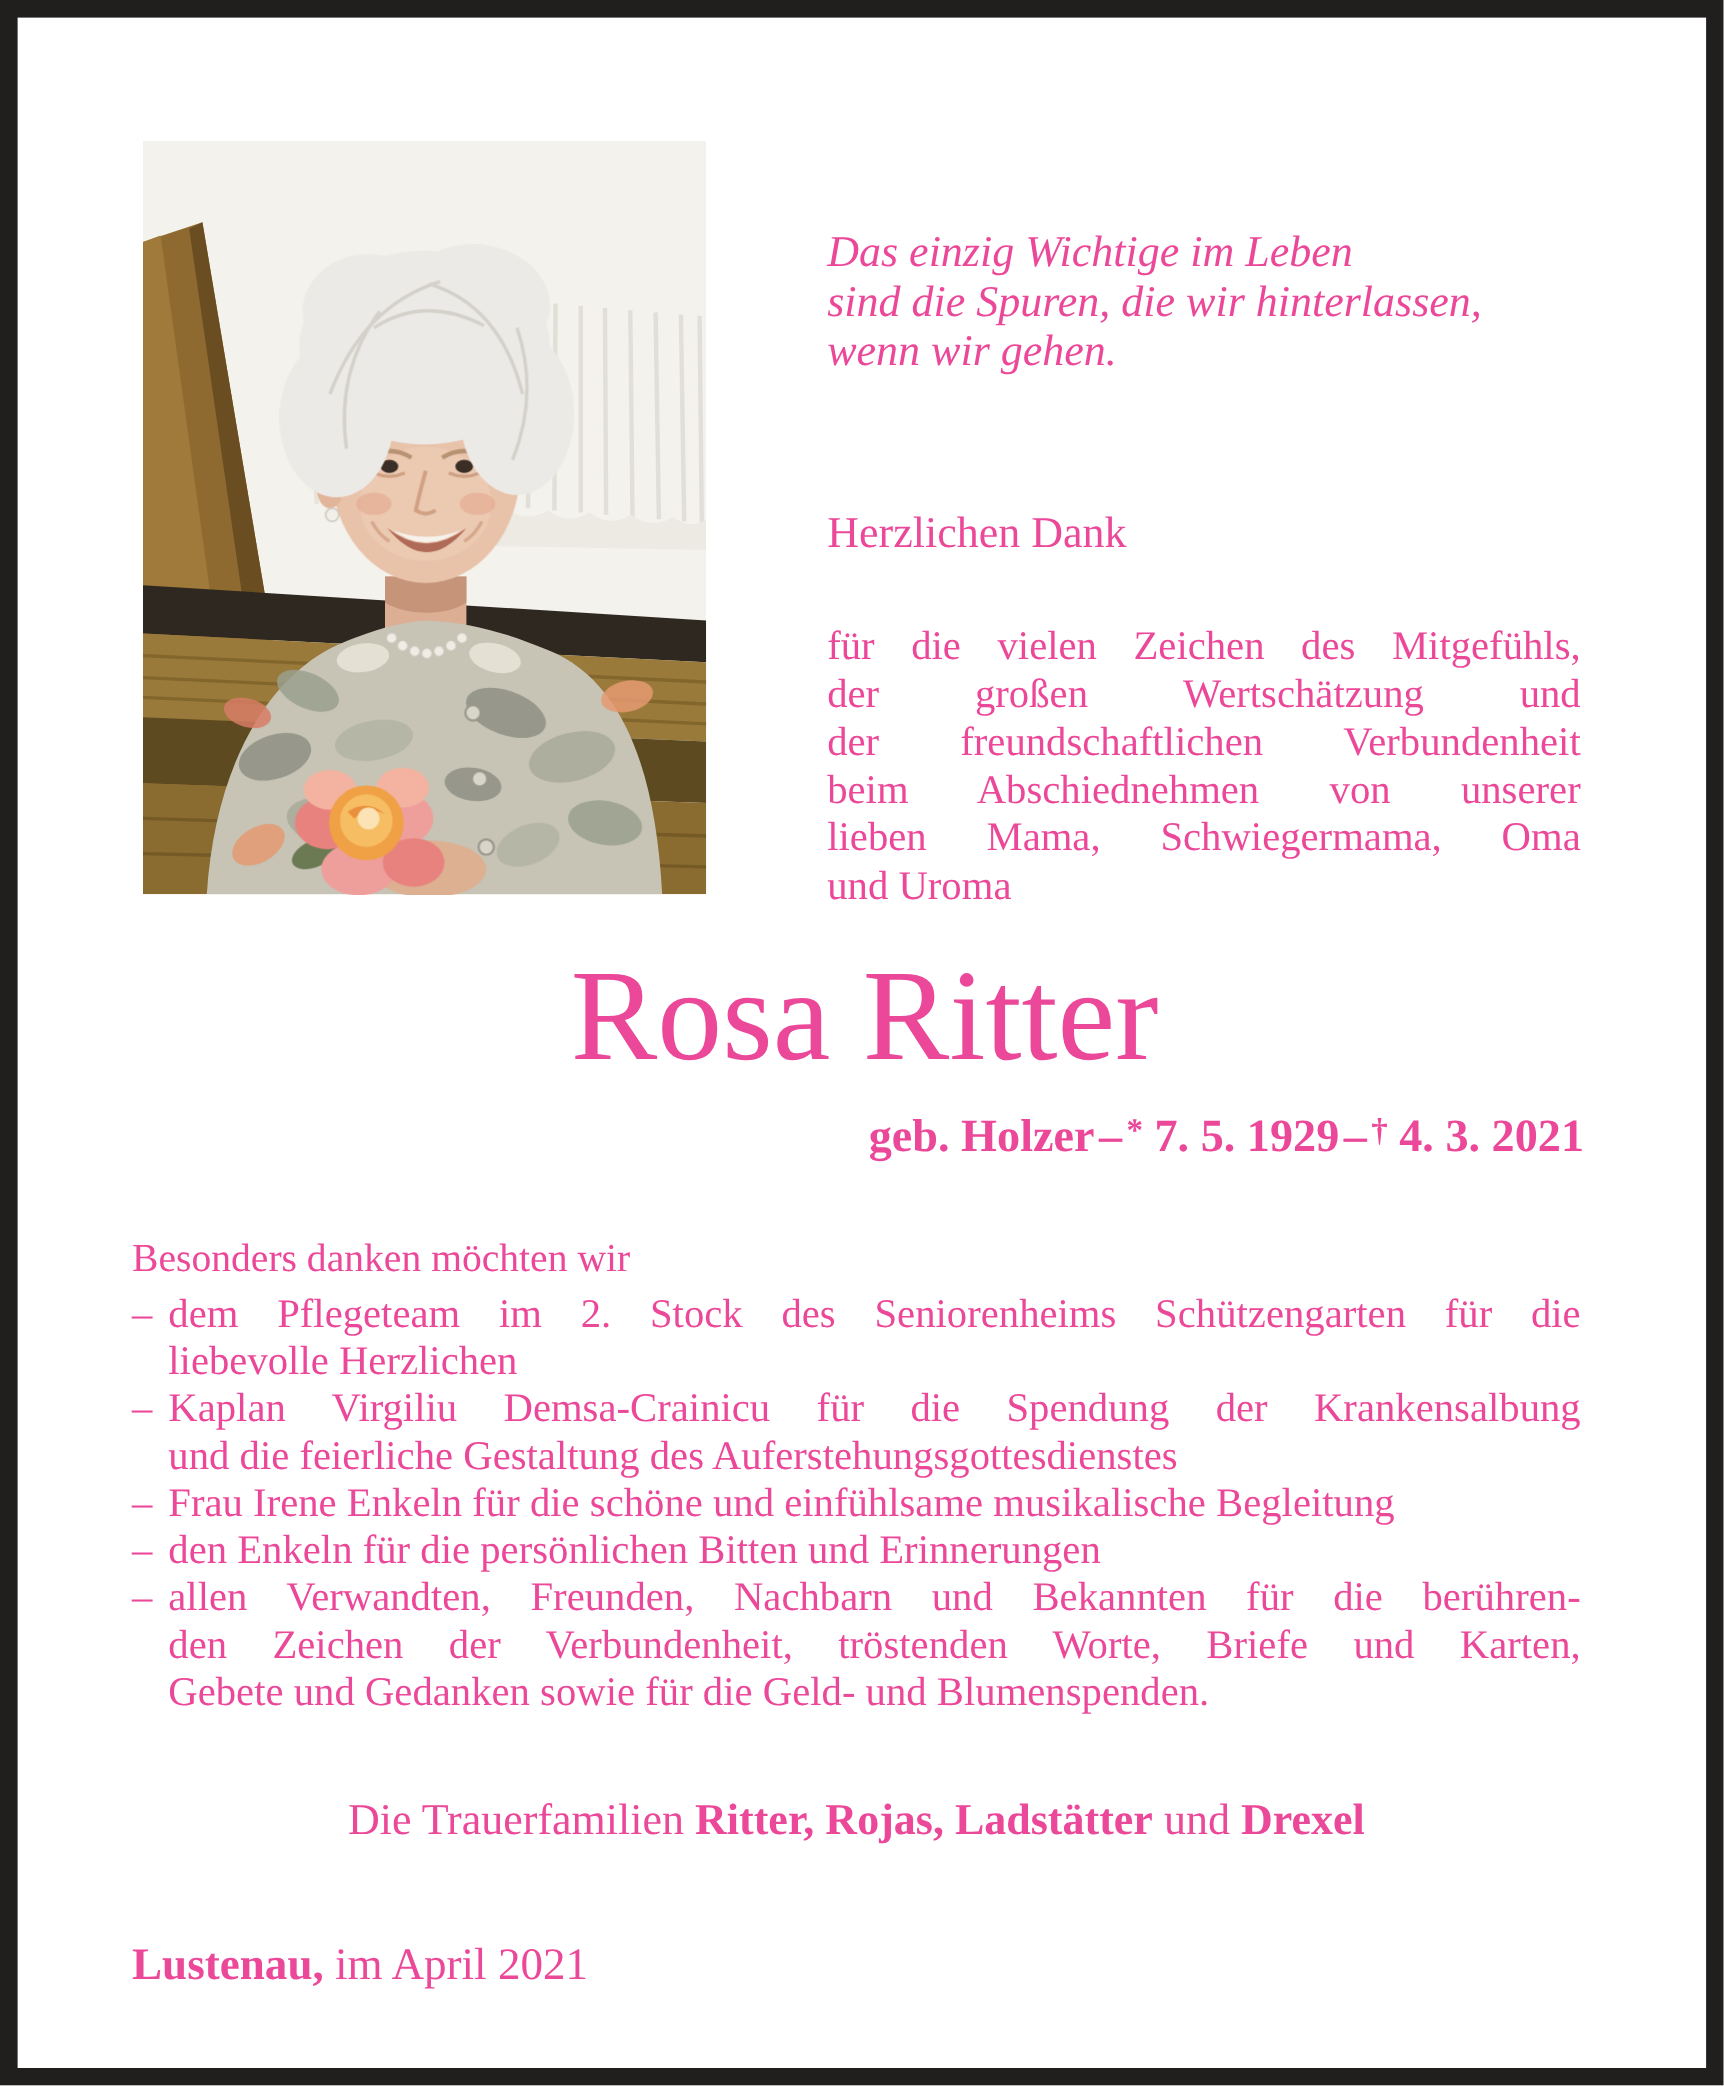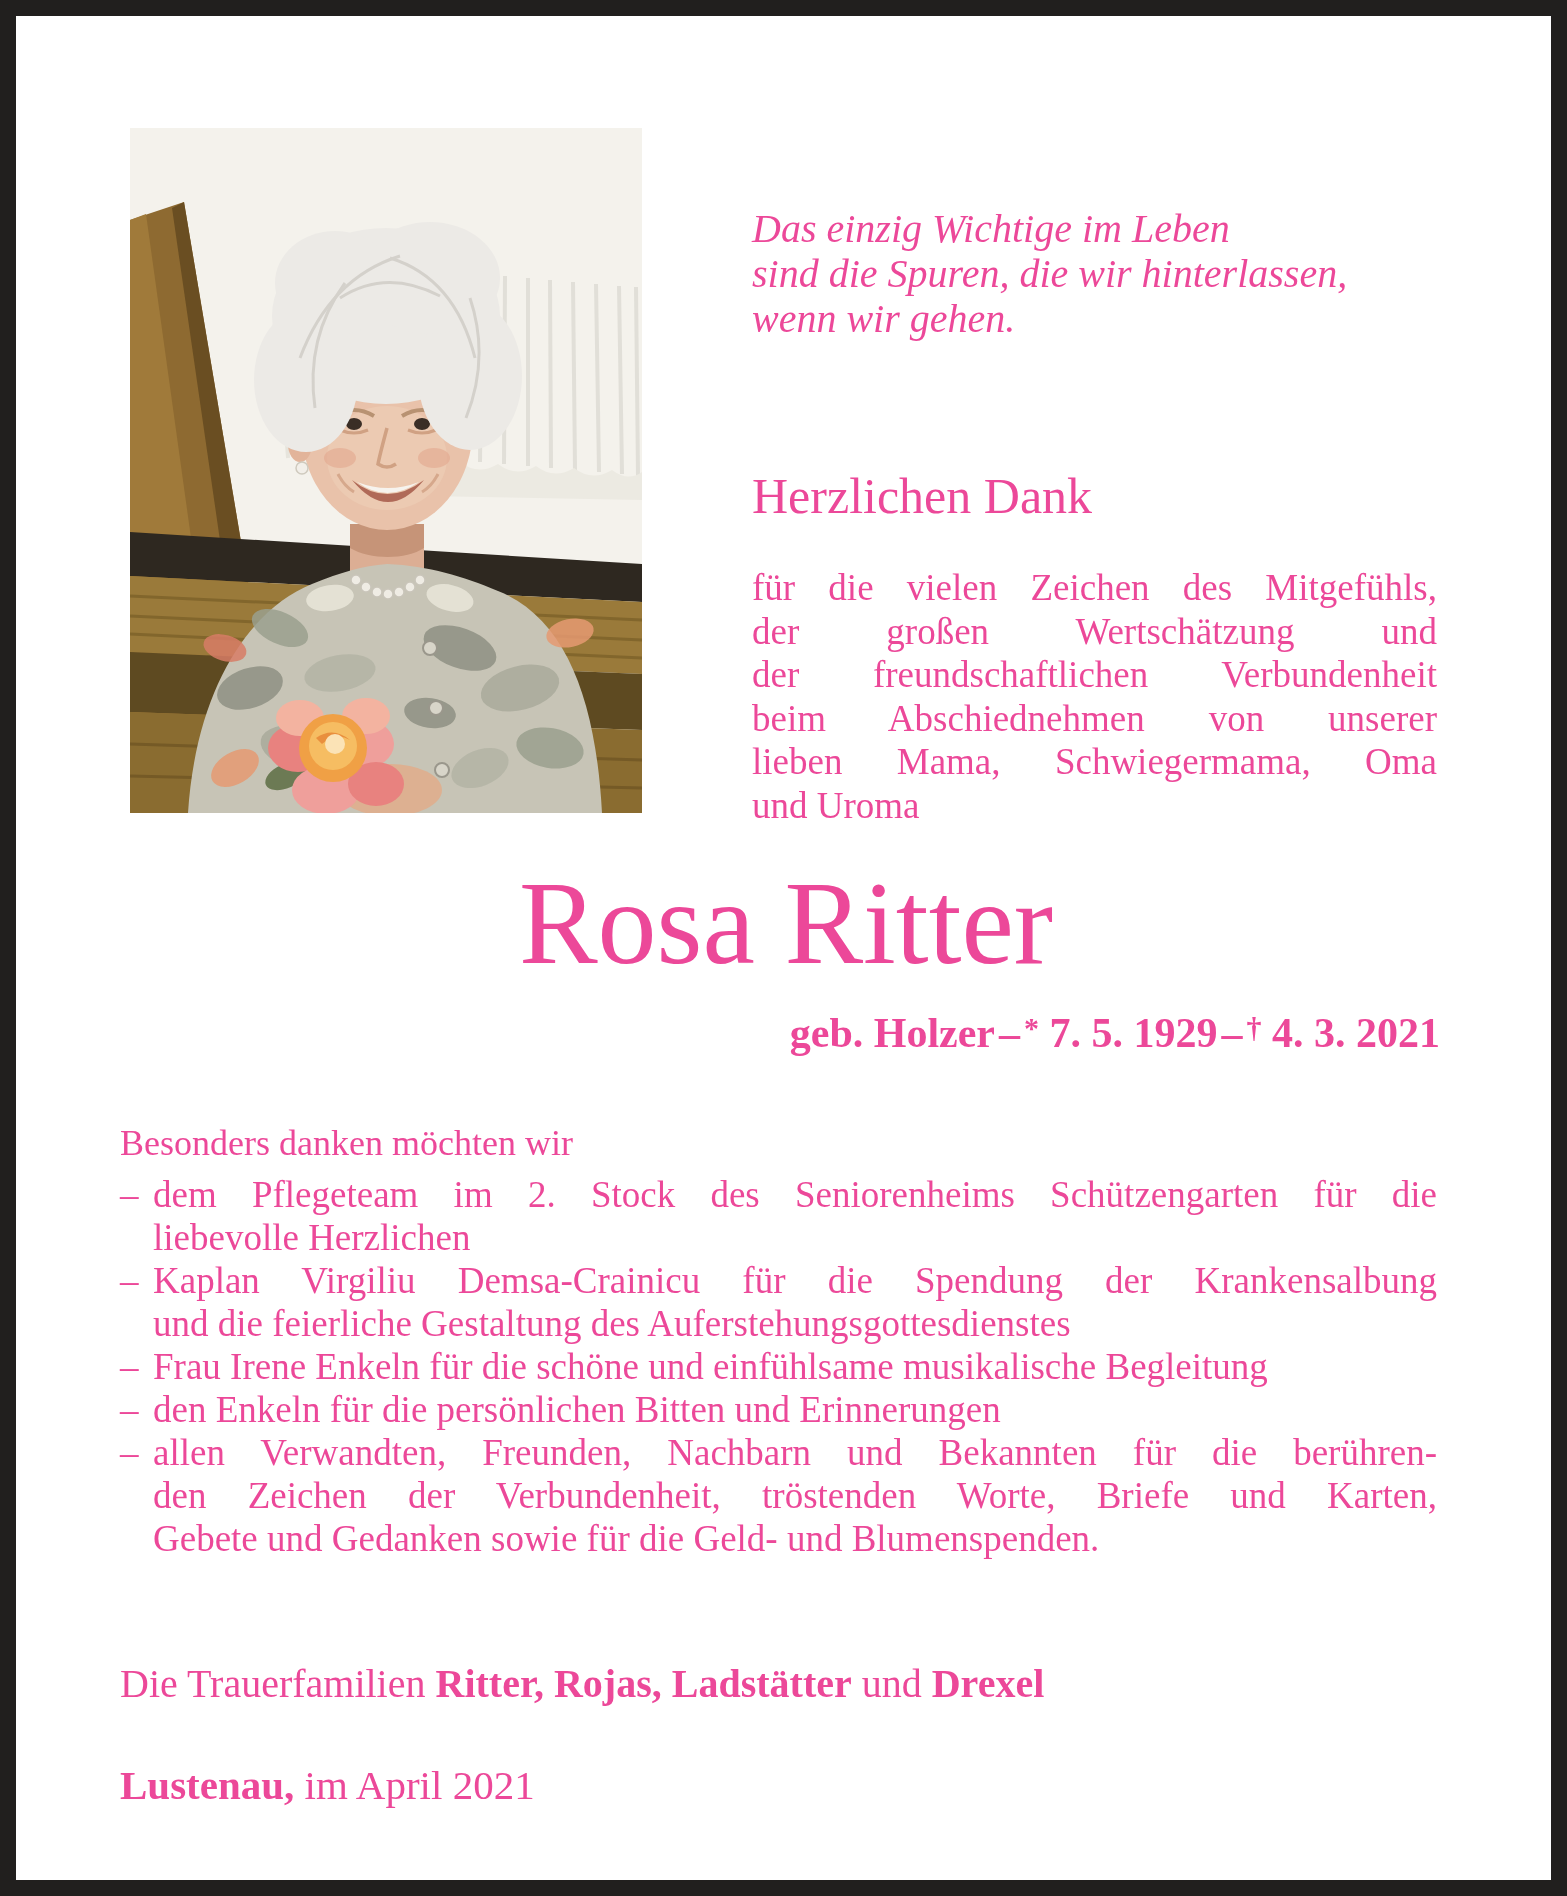--- a/index.html
+++ b/index.html
@@ -14,36 +14,36 @@
     box-sizing:border-box;
     border:16px solid #211f1e;
   }
   .abs{position:absolute;}
   
   .photo{left:114px;top:112px;width:512px;height:685px;}
   .photo svg{display:block;width:100%;height:100%;}
   
   .quote{left:736px;top:190px;width:700px;font-style:italic;font-size:40px;line-height:45px;}
   
-  .heading{left:736px;top:454px;font-size:50px;line-height:52px;}
+  .heading{left:736px;top:442px;font-size:40px;line-height:52px;}
   
   .para{left:736px;top:550px;width:685px;font-size:37px;line-height:43.5px;}
   .stretch{text-align:justify;text-align-last:justify;}
   
   .name{left:125px;top:847px;width:1290px;text-align:center;font-size:118px;line-height:122px;}
   .dates{left:134px;top:989px;width:1290px;text-align:right;font-size:42px;line-height:46px;font-weight:bold;}
   .dates .sym{font-size:30px;vertical-align:9px;}
   .dates .sep{padding:0 4px;}
   
   .intro{left:104px;top:1105px;font-size:36px;line-height:44px;}
   .thanks-list{left:104px;top:1157px;width:1317px;font-size:37px;line-height:43px;list-style:none;margin:0;padding:0;}
   .thanks-list li{position:relative;padding-left:33px;margin:0;}
   .thanks-list .dash{position:absolute;left:0;top:0;}
   
-  .closing{left:104px;top:1615px;width:1317px;text-align:left;font-size:40px;line-height:46px;padding-right:2px;margin-top:30px;}
+  .closing{left:104px;top:1615px;width:1317px;text-align:center;font-size:40px;line-height:46px;padding-right:2px;}
   .closing .b{font-weight:bold;}
   
   .placedate{left:104px;top:1746px;font-size:41px;line-height:46px;}
   .placedate .b{font-weight:bold;}
   .sp{white-space:pre;}
 </style>
 </head>
 <body>
 
 <div class="card">

